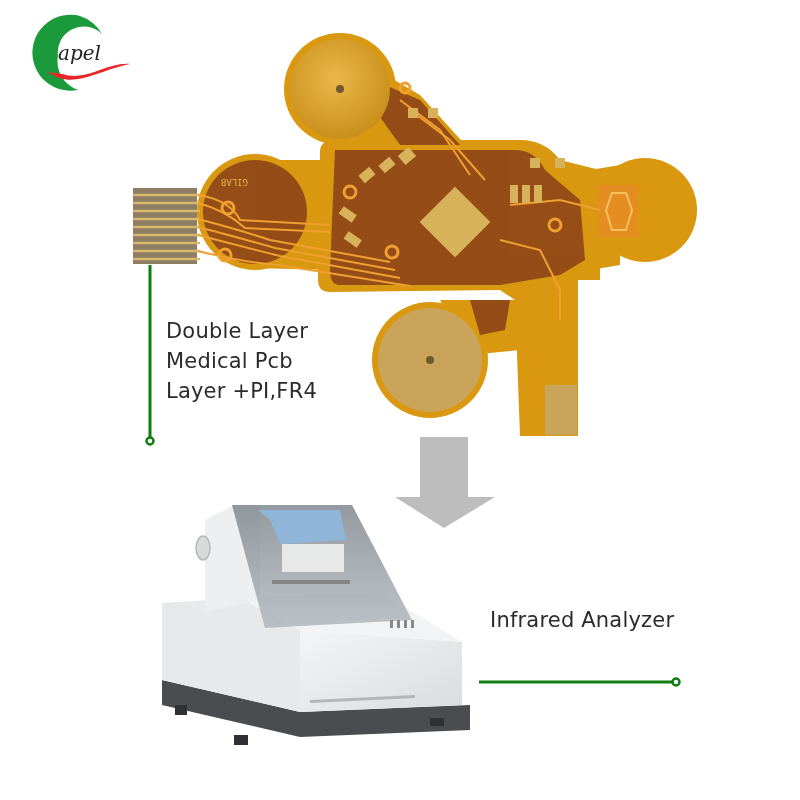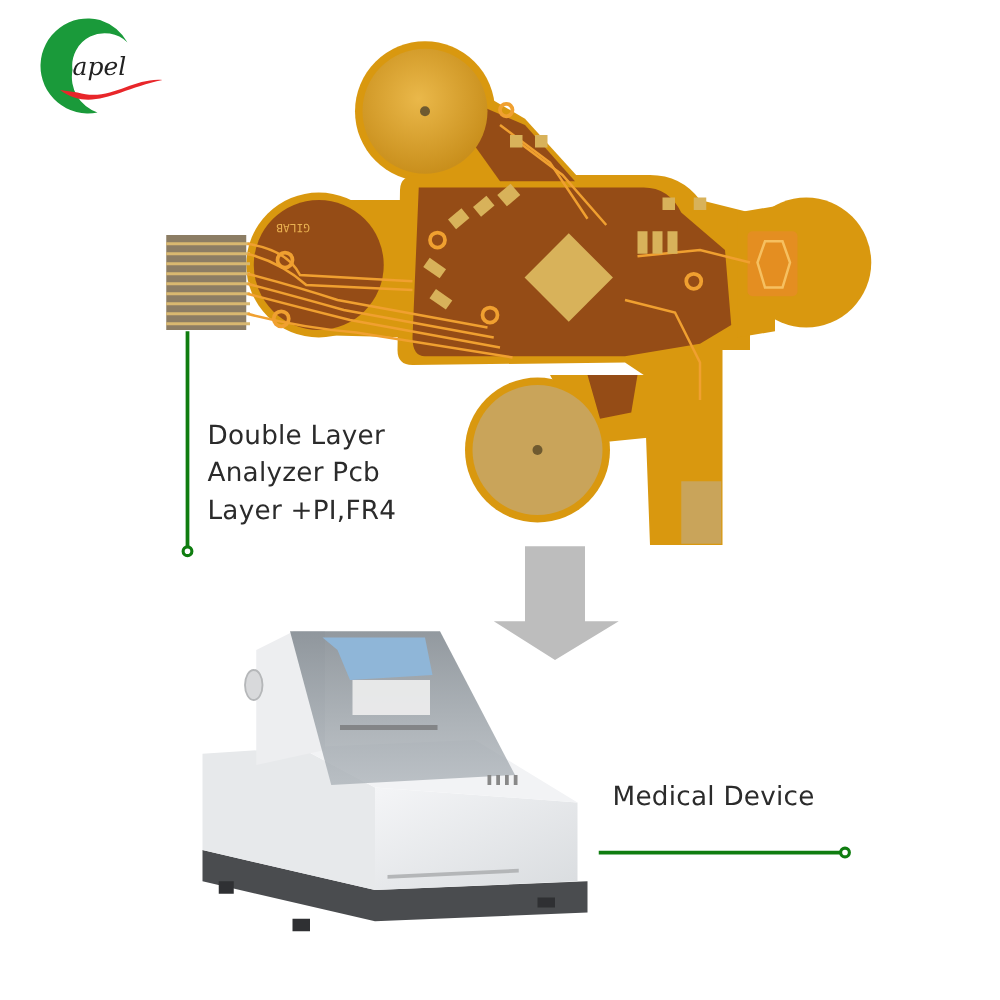--- a/index.html
+++ b/index.html
@@ -1,21 +1,21 @@
 <!DOCTYPE html>
 <html><head>
   <meta charset="utf-8">
   <style>
     html, body { margin: 0; padding: 0; background: #ffffff; }
     body { width: 800px; height: 800px; position: relative; overflow: hidden;
            font-family: "DejaVu Sans", "Liberation Sans", sans-serif; }
     .abs { position: absolute; }
     .logo { left: 18px; top: 12px; width: 120px; height: 82px; }
     .pcb { left: 0; top: 0; width: 800px; height: 800px; }
-    .label { color: #2b2b2b; font-size: 21px; line-height: 30px; letter-spacing: 0.2px; margin-top: 17px; }
+    .label { color: #2b2b2b; font-size: 21px; line-height: 30px; letter-spacing: 0.2px; }
     .label-pcb { left: 166px; top: 316px; }
     .label-device { left: 490px; top: 605px; }
     .label div { white-space: nowrap; }
   </style>
 </head>
 <body>
 
 <svg class="abs logo" viewBox="0 0 120 82">
   <path d="M62 4 A38 38 0 1 0 60 78 A30 30 0 0 1 40 44 A26 26 0 0 1 84 22 A40 40 0 0 0 62 4 Z" fill="#1a9a3a"></path>
   <path d="M30 60 C55 78 75 60 112 52 C88 50 70 70 44 62 Z" fill="#e8262a"></path>
@@ -158,19 +158,19 @@
     <circle cx="150" cy="441" r="3.5" fill="#fff" stroke="#0f7d10" stroke-width="2.5"></circle>
   </g>
   <g>
     <line x1="479" y1="682" x2="672" y2="682" stroke="#0f7d10" stroke-width="3"></line>
     <circle cx="676" cy="682" r="3.5" fill="#fff" stroke="#0f7d10" stroke-width="2.5"></circle>
   </g>
 </svg>
 
 <div class="abs label label-pcb">
   <div>Double Layer</div>
-  <div>Analyzer Pcb</div>
+  <div>Medical Pcb</div>
   <div>Layer +PI,FR4</div>
 </div>
 
 <div class="abs label label-device">
-  <div>Medical Device</div>
+  <div>Infrared Analyzer</div>
 </div>
 
 </body></html>

